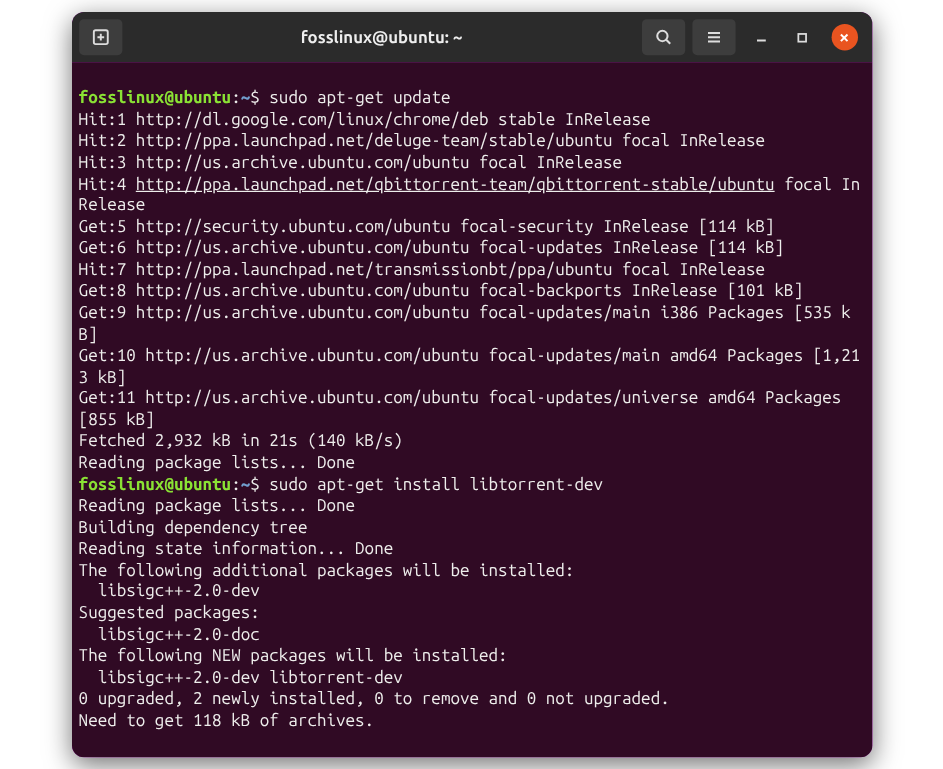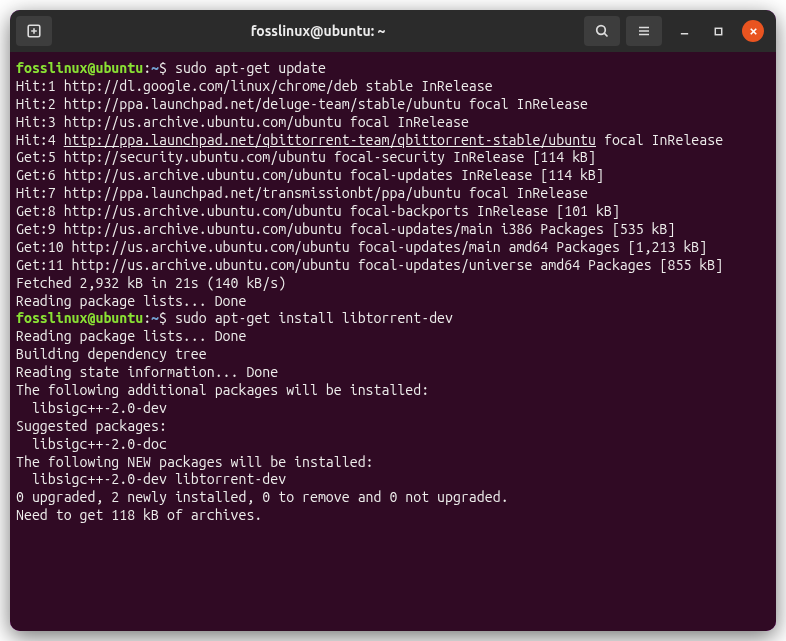--- a/index.html
+++ b/index.html
@@ -6,21 +6,21 @@
     body {
       width: 786px;
       height: 641px;
       background: transparent;
       font-family: "Ubuntu Mono", "DejaVu Sans Mono", monospace;
       display: flex;
       align-items: center;
       justify-content: center;
     }
     .window {
-      width: 766px;
+      width: 667px;
       height: 621px;
       background: #a21caf;
       border-radius: 10px;
       overflow: hidden;
       box-shadow: 0 6px 22px rgba(0,0,0,0.55);
       display: flex;
       flex-direction: column;
     }
     .titlebar {
       height: 42px;
@@ -59,21 +59,21 @@
     .wc-close {
       background: #e95420;
       border-radius: 50%;
       color: #fff;
       width: 22px; height: 22px;
     }
     .wc svg { width: 11px; height: 11px; }
     .terminal {
       flex: 1;
       background: #300a24;
-      padding: 8px 6px;
+      padding: 21px 6px;
       font-size: 14.2px;
       line-height: 1.26;
       color: #eeeeec;
       white-space: pre-wrap;
       word-break: break-all;
       overflow: hidden;
     }
     .prompt { color: #8ae234; font-weight: bold; }
     .colon { color: #eeeeec; }
     .path { color: #729fcf; font-weight: bold; }

